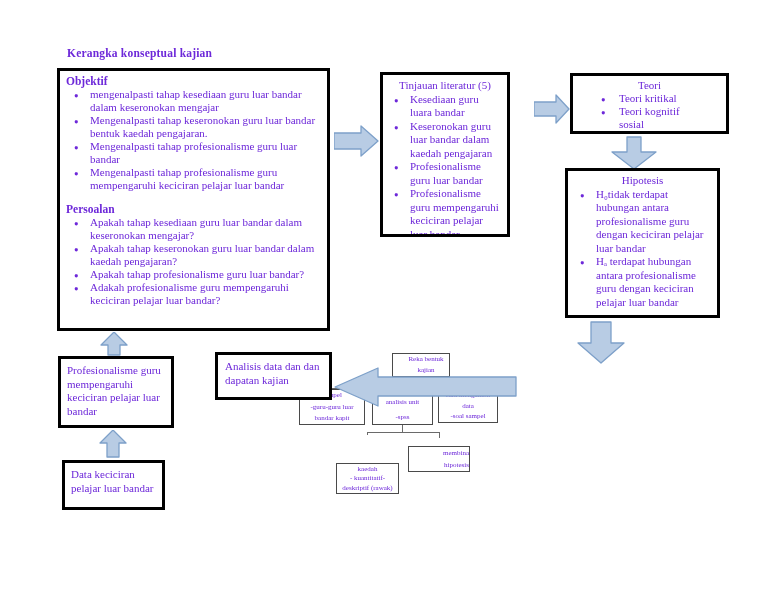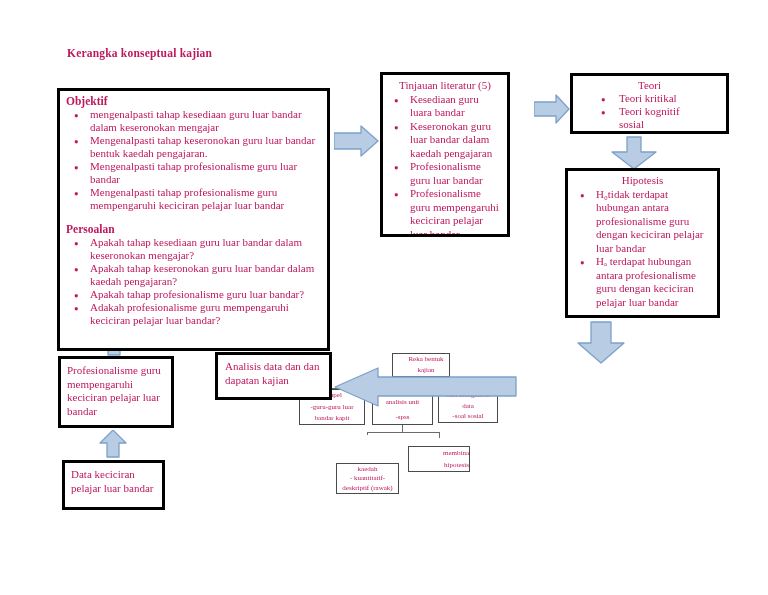--- a/index.html
+++ b/index.html
@@ -1,18 +1,18 @@
 <!DOCTYPE html>
 <html style="--arrow-fill: #b8cce4; --arrow-stroke: #7da0c9;"><head>
 <meta charset="utf-8">
 <style>
   html,body{margin:0;padding:0;background:#ffffff;}
   .page{
     position:relative;width:768px;height:587px;background:#fff;
-    font-family:"Liberation Serif","DejaVu Serif",serif;color:#be185d;
+    font-family:"Liberation Serif","DejaVu Serif",serif;color:#6d28d9;
     overflow:hidden;
   }
   .title{
     position:absolute;left:67px;top:47px;font-size:11.5px;font-weight:bold;
     letter-spacing:.2px;
   }
   .box{
     position:absolute;background:#fff;border:3px solid #000;box-sizing:border-box;
     font-size:11px;line-height:13px;overflow:hidden;z-index:3;
   }
@@ -29,21 +29,21 @@
     font-size:7px;line-height:8.5px;text-align:center;z-index:1;
     display:flex;flex-direction:column;justify-content:space-around;overflow:hidden;
   }
   .conn{position:absolute;background:#6a6a6a;z-index:0;}
   .arrow{position:absolute;z-index:2;}
   .arrow polygon{
     fill:var(--arrow-fill,#b8cce4);
     stroke:var(--arrow-stroke,#7da0c9);
     stroke-width:1.3;stroke-linejoin:round;
   }
-  #box-objektif{left:57px;top:68px;width:273px;height:263px;padding:4px 6px;margin-top:20px;}
+  #box-objektif{left:57px;top:68px;width:273px;height:263px;padding:4px 6px;}
   #box-objektif ul{margin-bottom:0;}
   #box-objektif .gap{height:11px;}
   #box-tinjauan{left:380px;top:72px;width:130px;height:165px;padding:4px 5px;line-height:13.5px;}
   #box-teori{left:570px;top:73px;width:159px;height:61px;padding:3px 20px;}
   #box-teori li{padding-left:26px;}
   #box-hipotesis{left:565px;top:168px;width:155px;height:150px;padding:3px 6px;line-height:13.5px;}
   #box-prof{left:58px;top:356px;width:116px;height:72px;line-height:13.5px;}
   #box-data{left:62px;top:460px;width:103px;height:50px;line-height:13.5px;}
   #box-analisis{left:215px;top:352px;width:117px;height:48px;padding:5px 7px;line-height:13.5px;}
   #sb-reka{left:392px;top:353px;width:58px;height:24px;padding-left:10px;}
@@ -135,21 +135,21 @@
     <div>-guru-guru luar</div>
     <div>bandar kapit</div>
   </div>
   <div class="smallbox" id="sb-aunit">
     <div>analisis unit</div>
     <div>-spss</div>
   </div>
   <div class="smallbox" id="sb-cara">
     <div>cara mengambil</div>
     <div>data</div>
-    <div>-soal sosial</div>
+    <div>-soal sampel</div>
   </div>
   <div class="smallbox" id="sb-kaedah">
     <div>kaedah</div>
     <div>- kuantitatif-</div>
     <div>deskriptif (rawak)</div>
   </div>
   <div class="smallbox" id="sb-membina">
     <div>membina</div>
     <div>hipotesis</div>
   </div>

